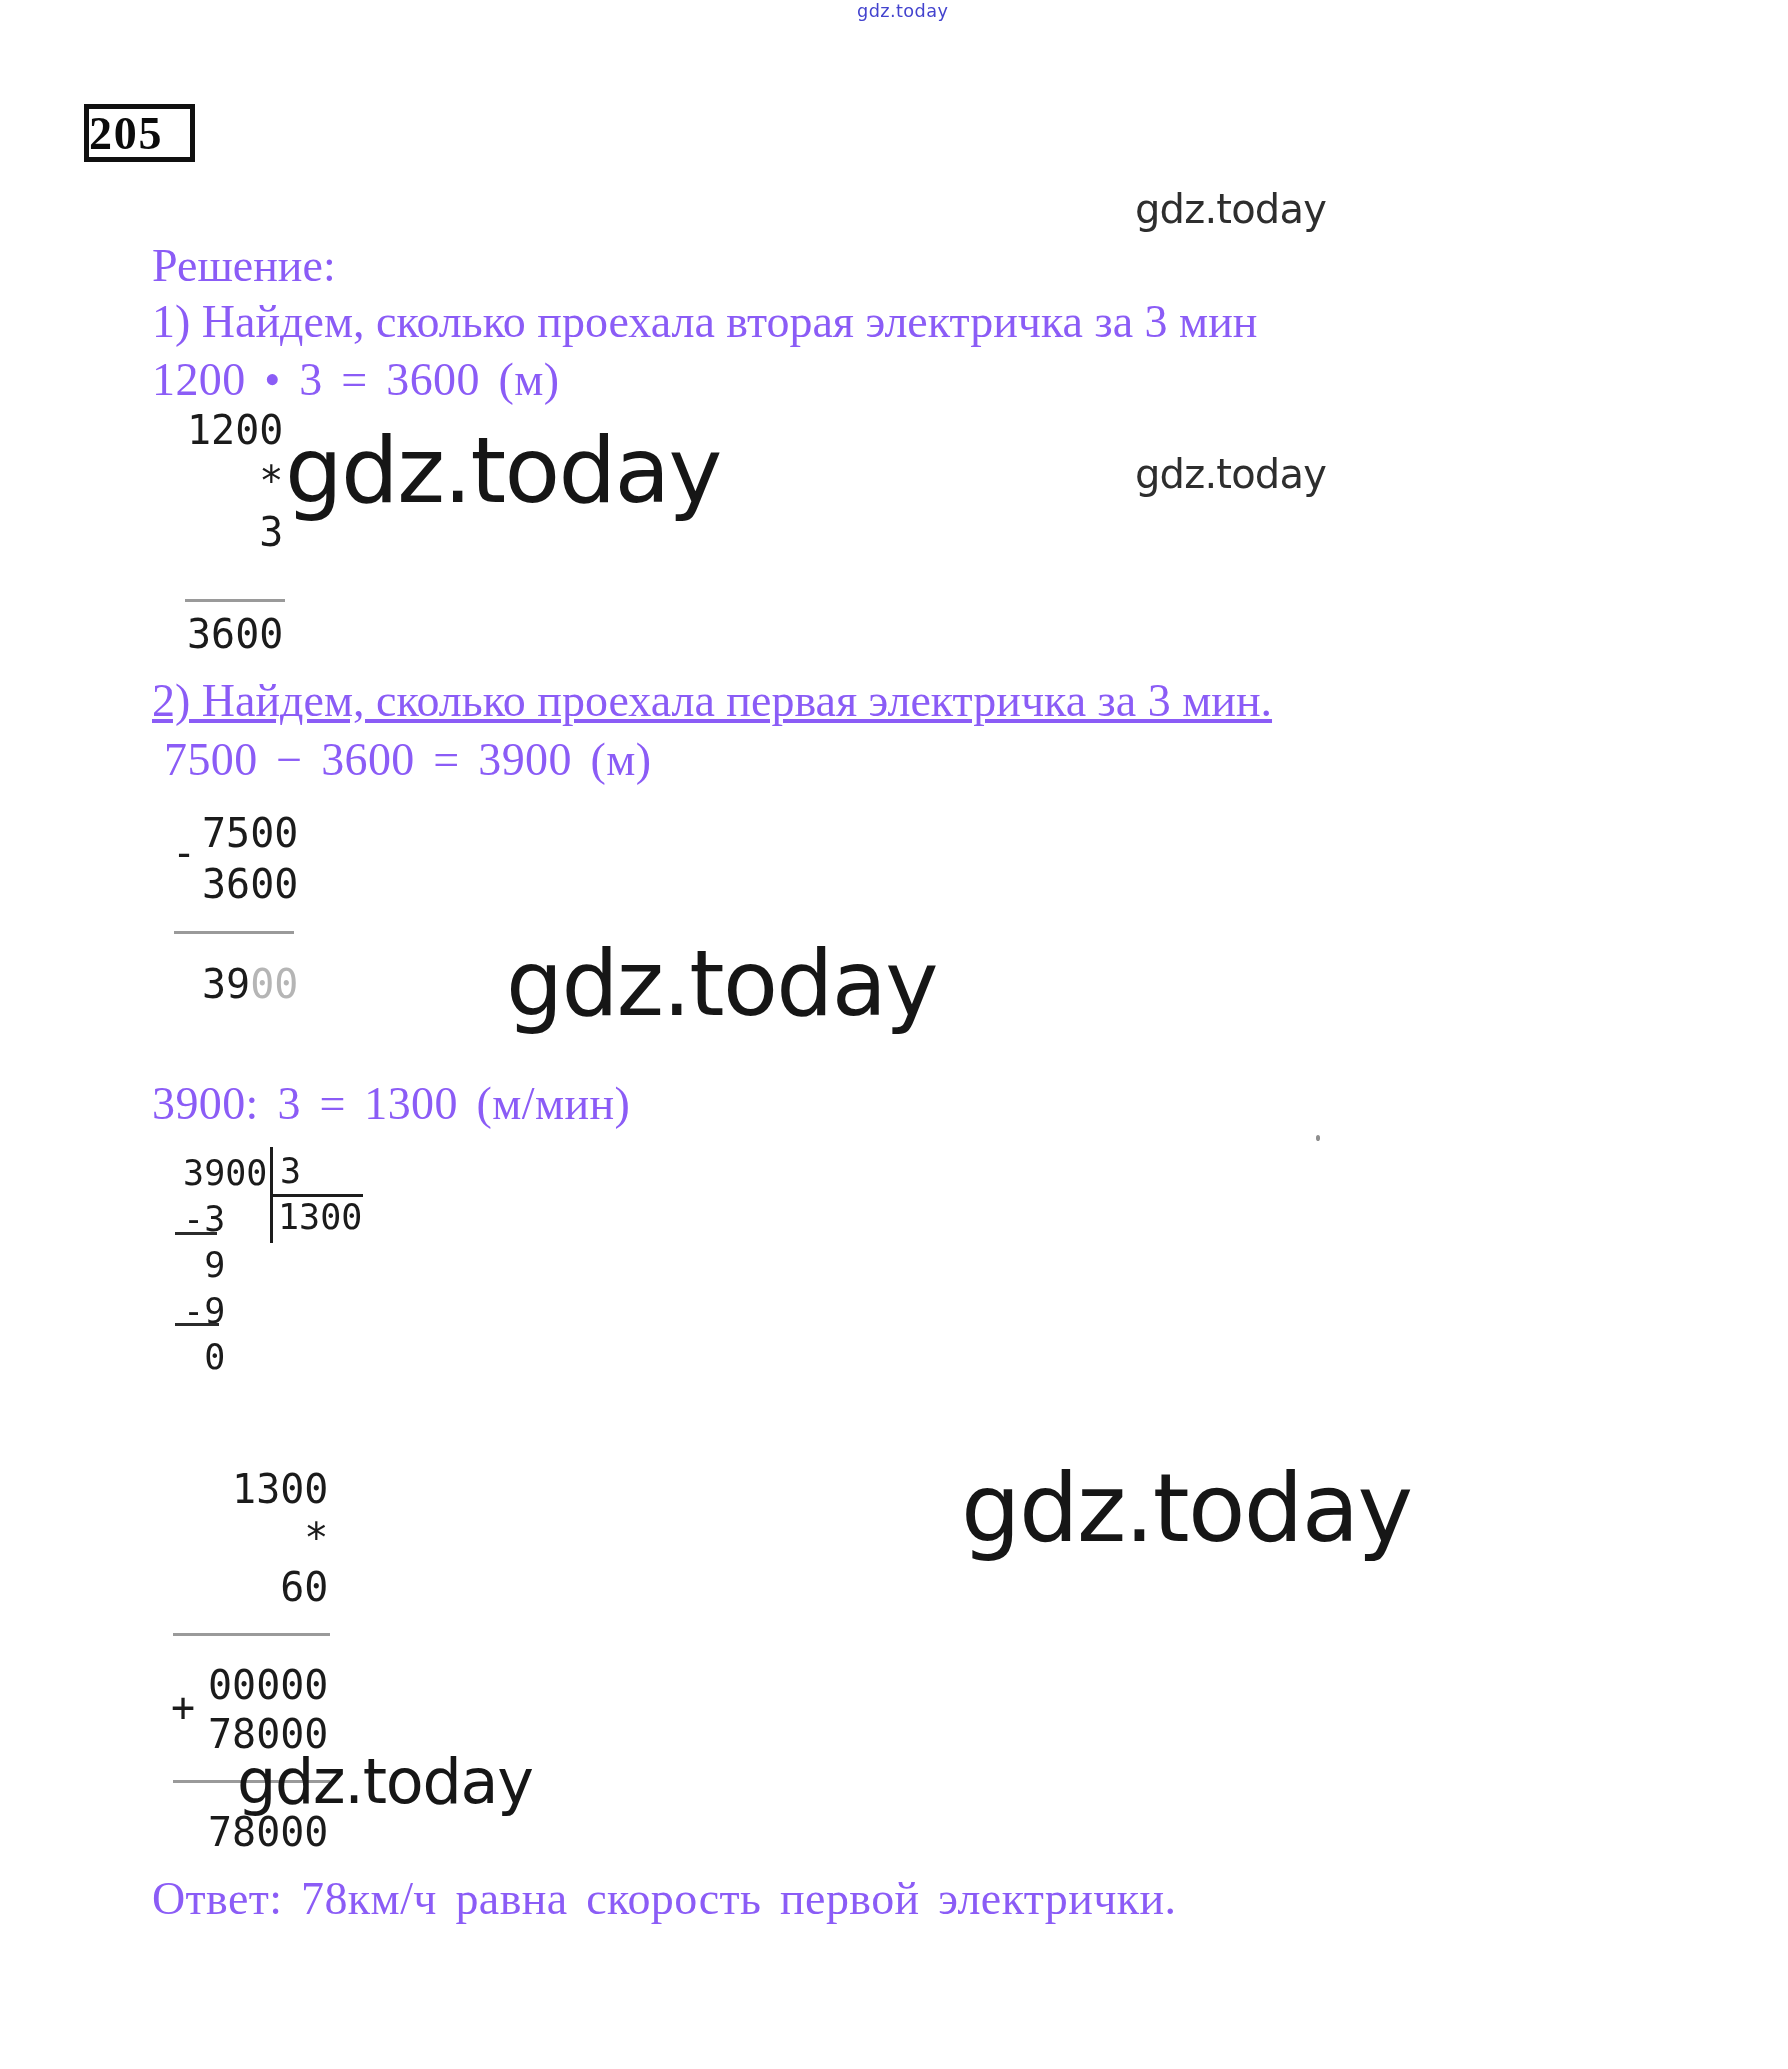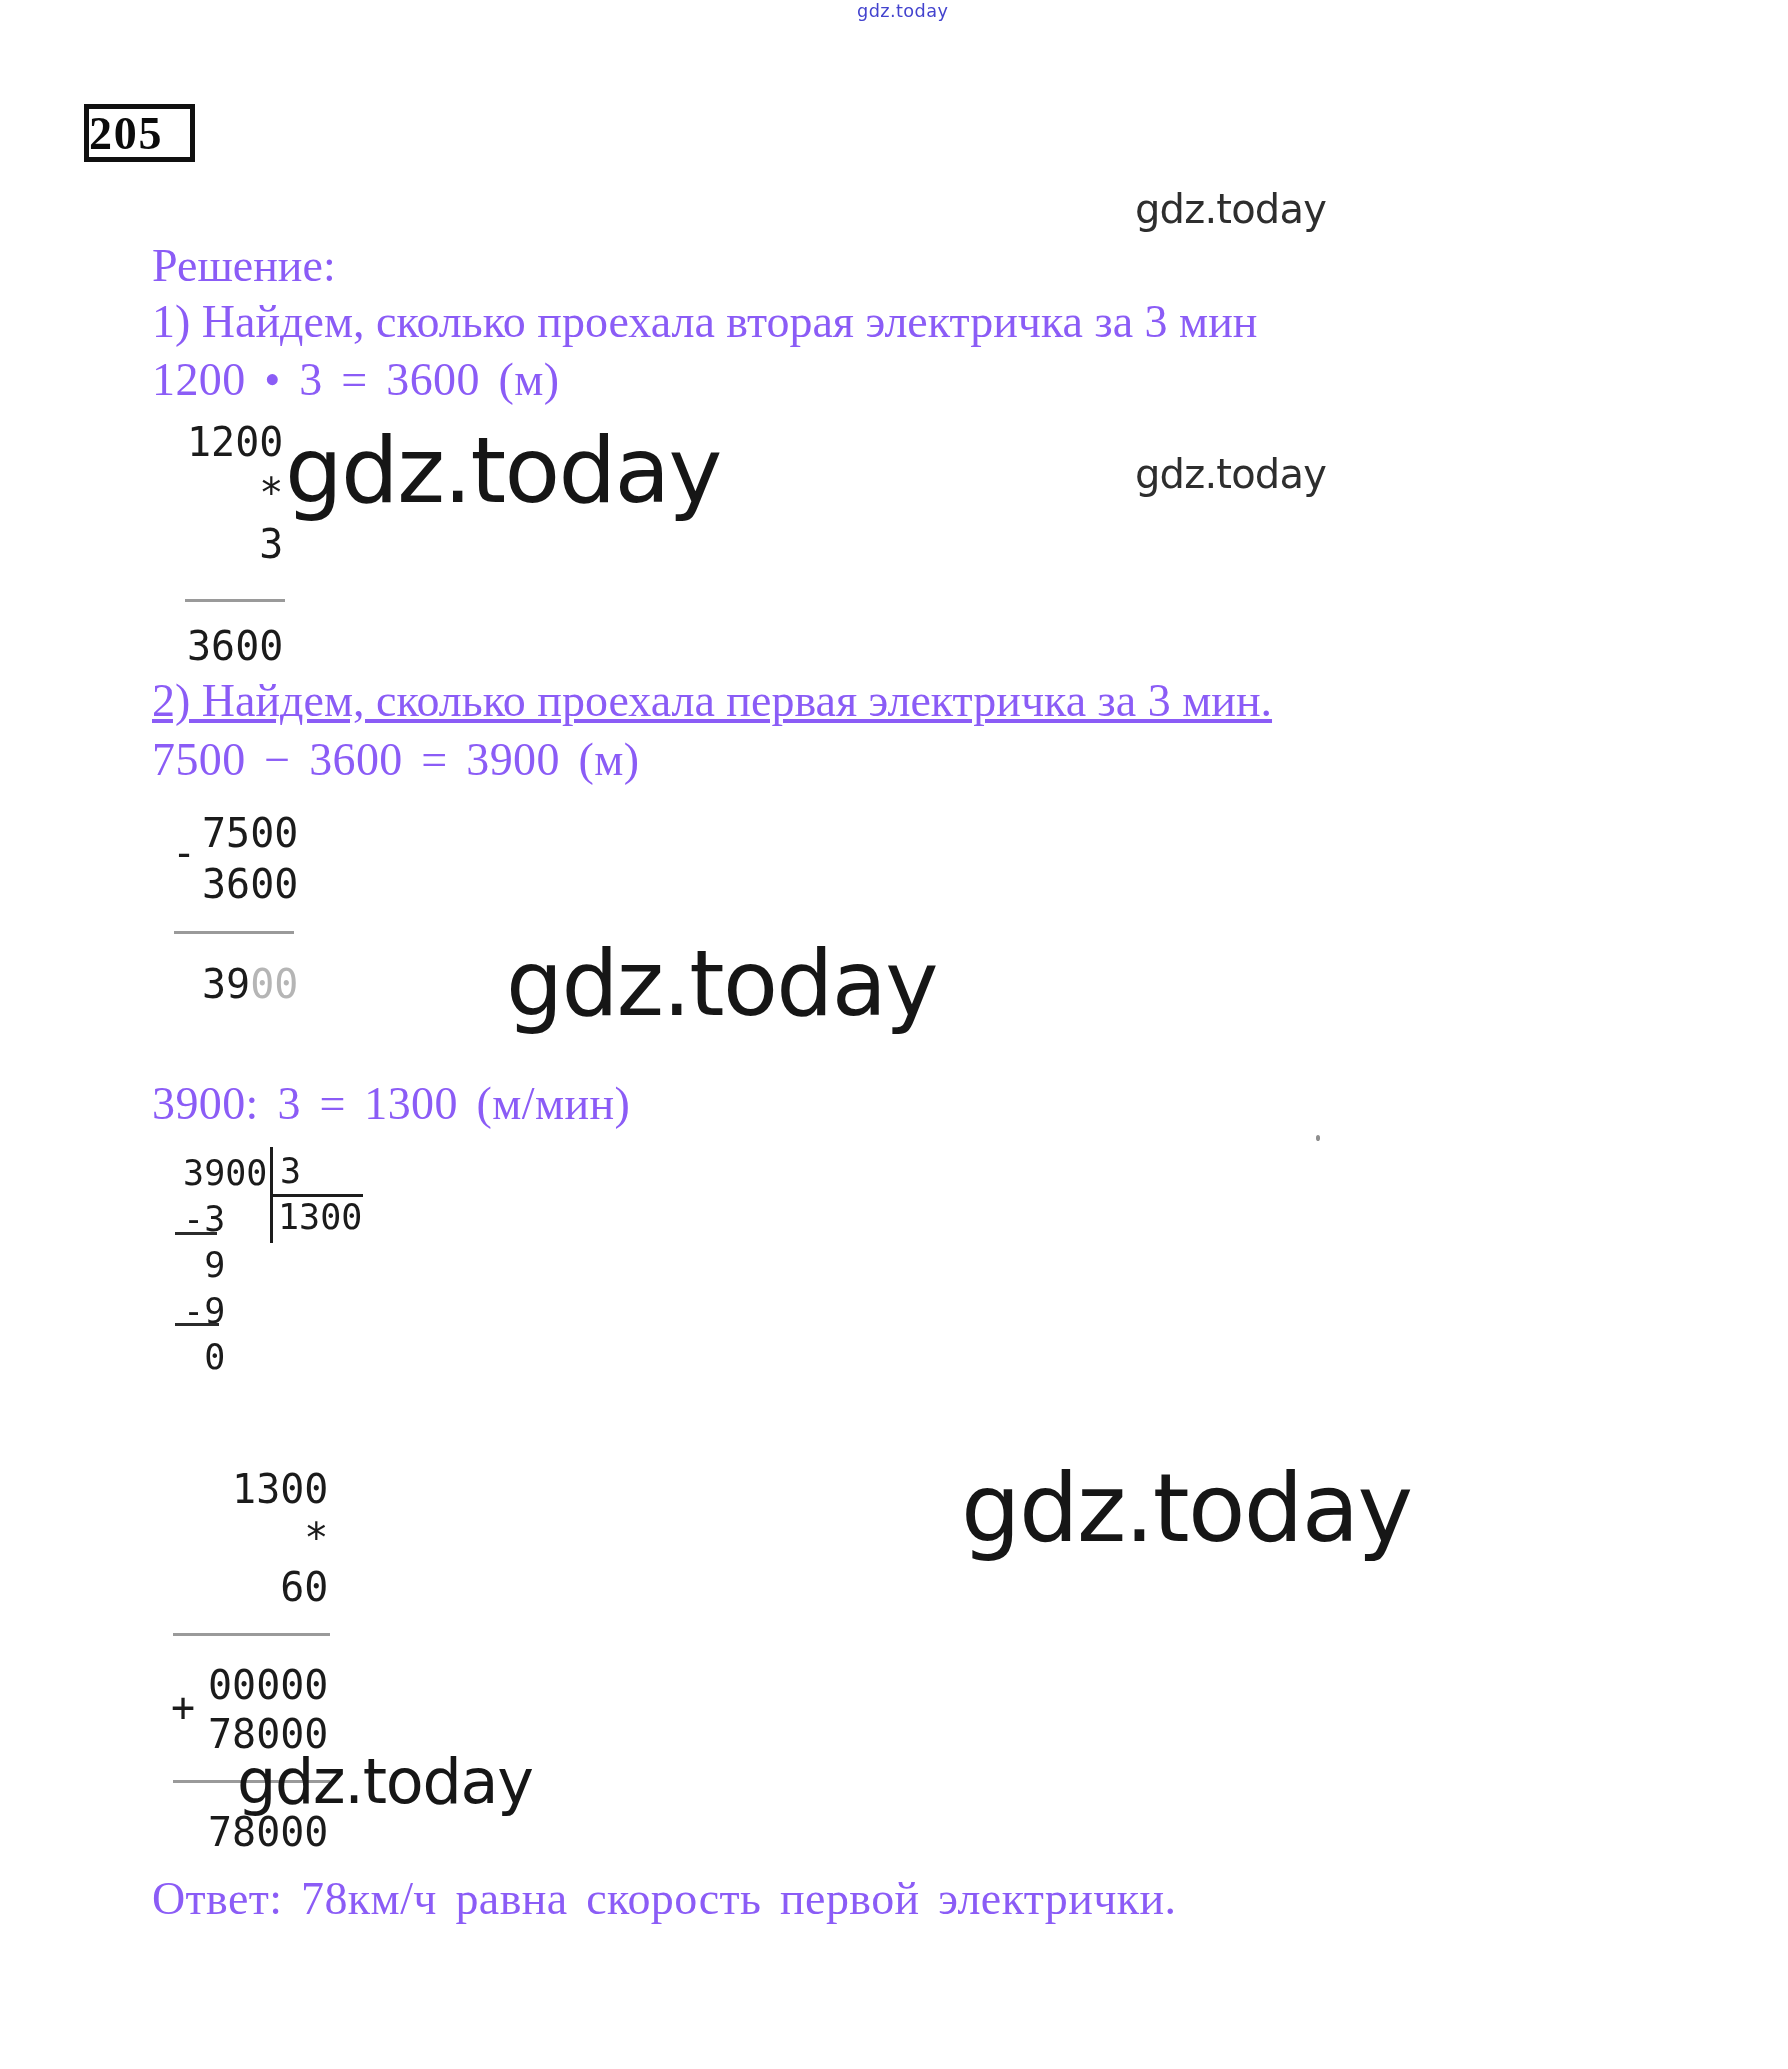--- a/index.html
+++ b/index.html
@@ -98,30 +98,30 @@
 
   <div class="abs" id="num-box">
     <span>205</span>
   </div>
 
   <div class="abs serif" style="left:152px; top:240px;">Решение:</div>
   <div class="abs serif" style="left:152px; top:296px;">1) Найдем, сколько проехала вторая электричка за 3 мин</div>
   <div class="abs serif formula" style="left:152px; top:354px;">1200 • 3 = 3600 (м)</div>
 
   <div>
-    <pre class="abs mono mono48" style="left:187px; top:417px;">1200
+    <pre class="abs mono mono48" style="left:187px; top:405px;">1200
    *
    3
 
 3600</pre>
     <div class="abs rule-gray" style="left:185px; top:599px; width:100px;"></div>
   </div>
 
   <div class="abs serif" style="left:152px; top:675px;text-decoration:underline;">2) Найдем, сколько проехала первая электричка за 3 мин.</div>
-  <div class="abs serif formula" style="left:152px; top:734px;">7500 − 3600 = 3900 (м)</div>
+  <div class="abs serif formula" style="left:164px; top:734px;">7500 − 3600 = 3900 (м)</div>
 
   <div>
     <pre class="abs mono mono48" style="left:202px; top:808px;">7500
 3600</pre>
     <div class="abs sign" style="left:172px; top:833px;">-</div>
     <div class="abs rule-gray" style="left:174px; top:931px; width:120px;"></div>
     <div class="abs mono" style="left:202px; top:961px; font-size:40px;"><span>39</span><span class="faded">00</span></div>
   </div>
 
   <div class="abs serif formula" style="left:152px; top:1078px;">3900: 3 = 1300 (м/мин)</div>

